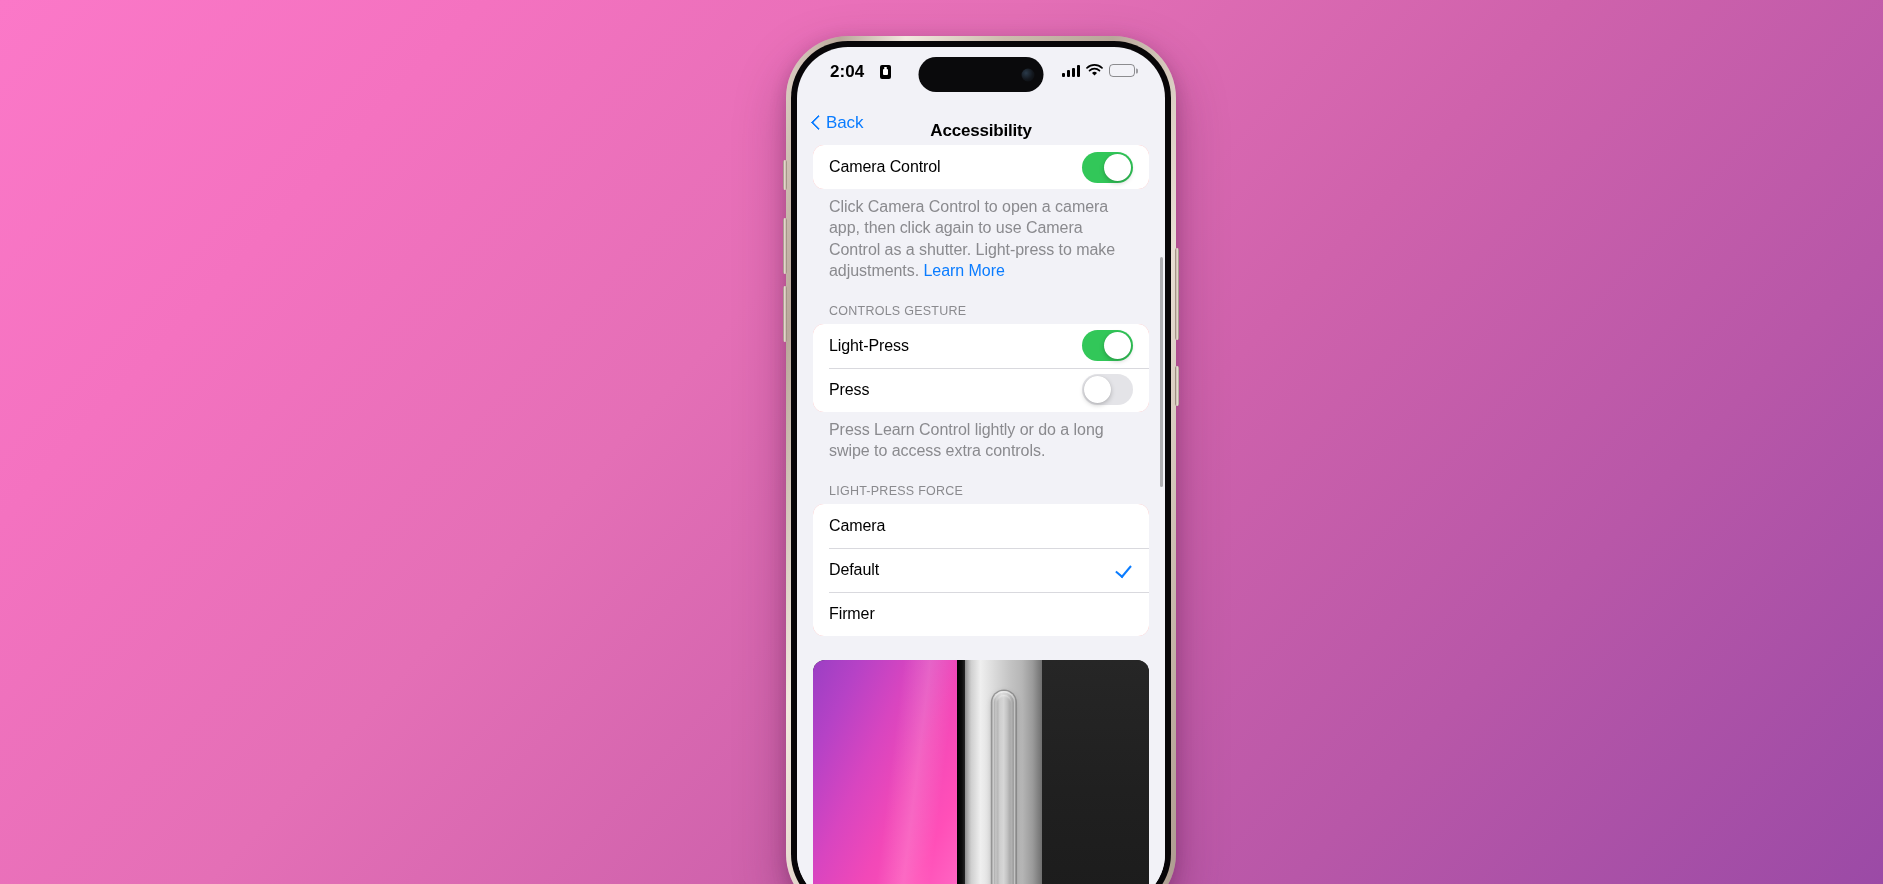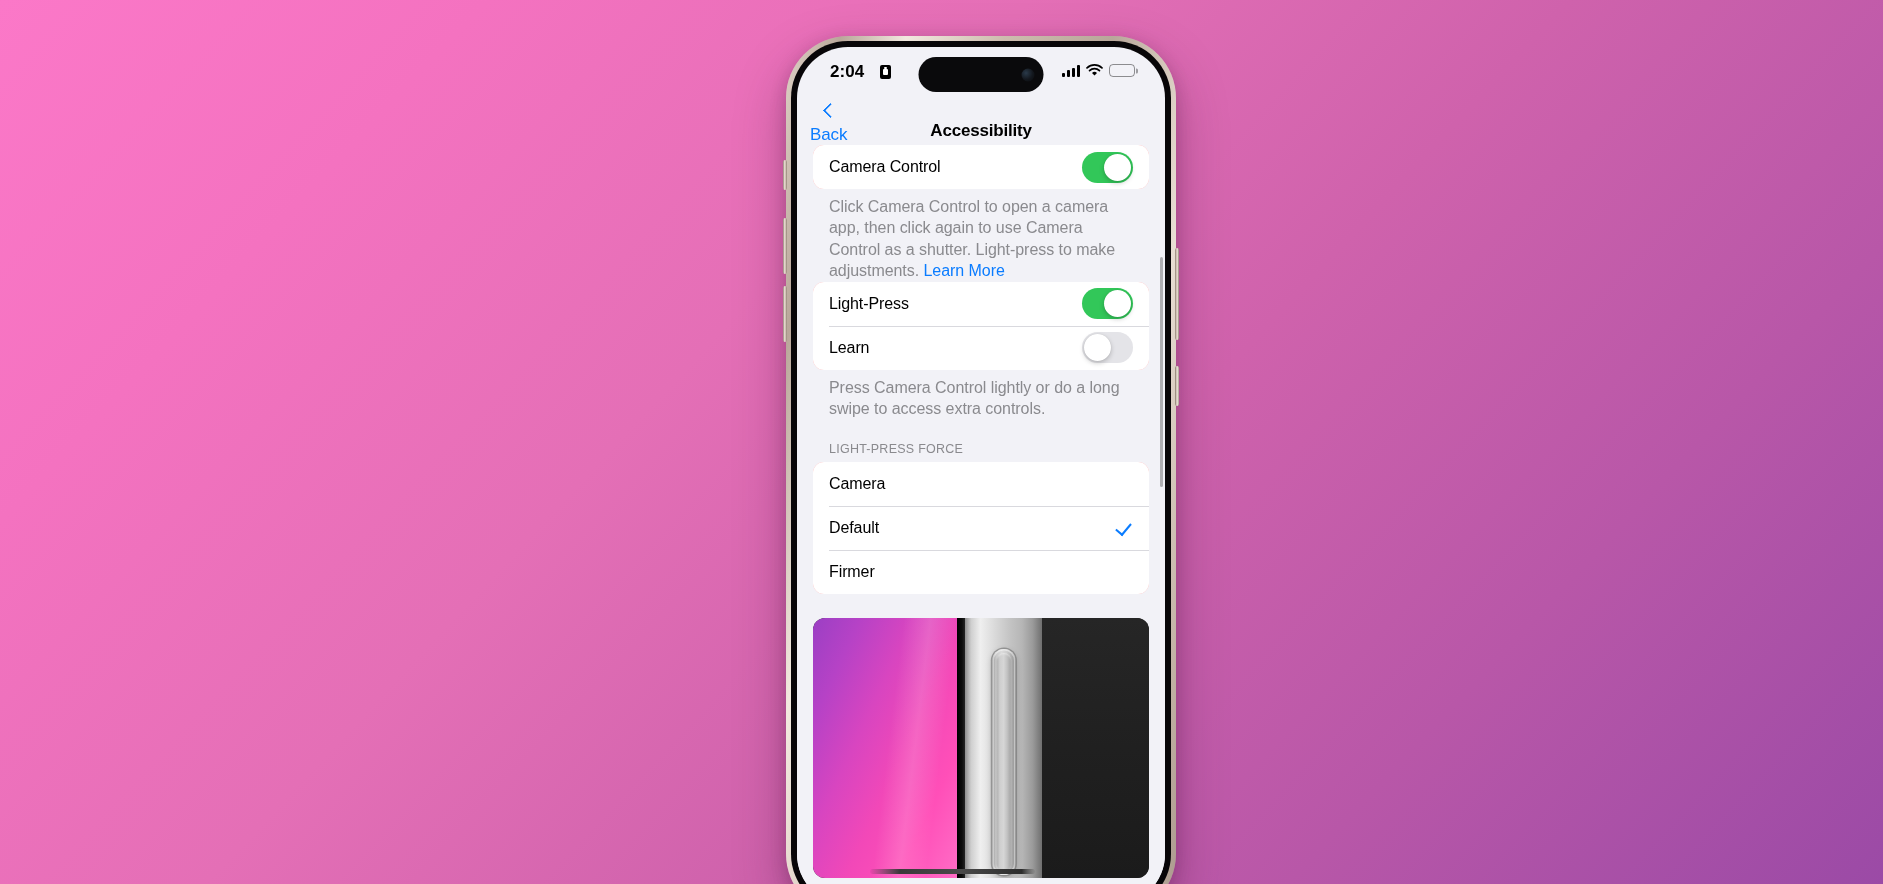--- a/index.html
+++ b/index.html
@@ -196,21 +196,20 @@
   }
   #back-button {
     position: absolute;
     left: 13px; top: 0;
     height: 44px;
     display: flex;
     align-items: center;
     gap: 3px;
     color: #0a7cff;
     cursor: pointer;
-    flex-direction: column;
   }
   #back-chevron {
     width: 13px; height: 21px;
     position: relative;
   }
   #back-chevron::before {
     content: "";
     position: absolute;
     left: 3px; top: 4px;
     width: 9px; height: 9px;
@@ -477,35 +476,36 @@
           <span class="row-label">Camera Control</span>
           <span class="toggle on">
             <span class="knob"></span>
           </span>
         </div>
       </div>
       <div class="footer-text">
         <span>Click Camera Control to open a camera app, then click again to use Camera Control as a shutter. Light-press to make adjustments. </span><span class="link">Learn More</span>
       </div>
 
+      <div class="section-header">CONTROLS GESTURE</div>
       <div class="group">
         <div class="row">
           <span class="row-label">Light-Press</span>
           <span class="toggle on">
             <span class="knob"></span>
           </span>
         </div>
         <div class="row">
-          <span class="row-label">Learn</span>
+          <span class="row-label">Press</span>
           <span class="toggle off">
             <span class="knob"></span>
           </span>
         </div>
       </div>
-      <div class="footer-text">Press Camera Control lightly or do a long swipe to access extra controls.</div>
+      <div class="footer-text">Press Learn Control lightly or do a long swipe to access extra controls.</div>
 
       <div class="section-header">LIGHT-PRESS FORCE</div>
       <div class="group">
         <div class="row">
           <span class="row-label">Camera</span>
         </div>
         <div class="row">
           <span class="row-label">Default</span>
           <span class="checkmark"></span>
         </div>

